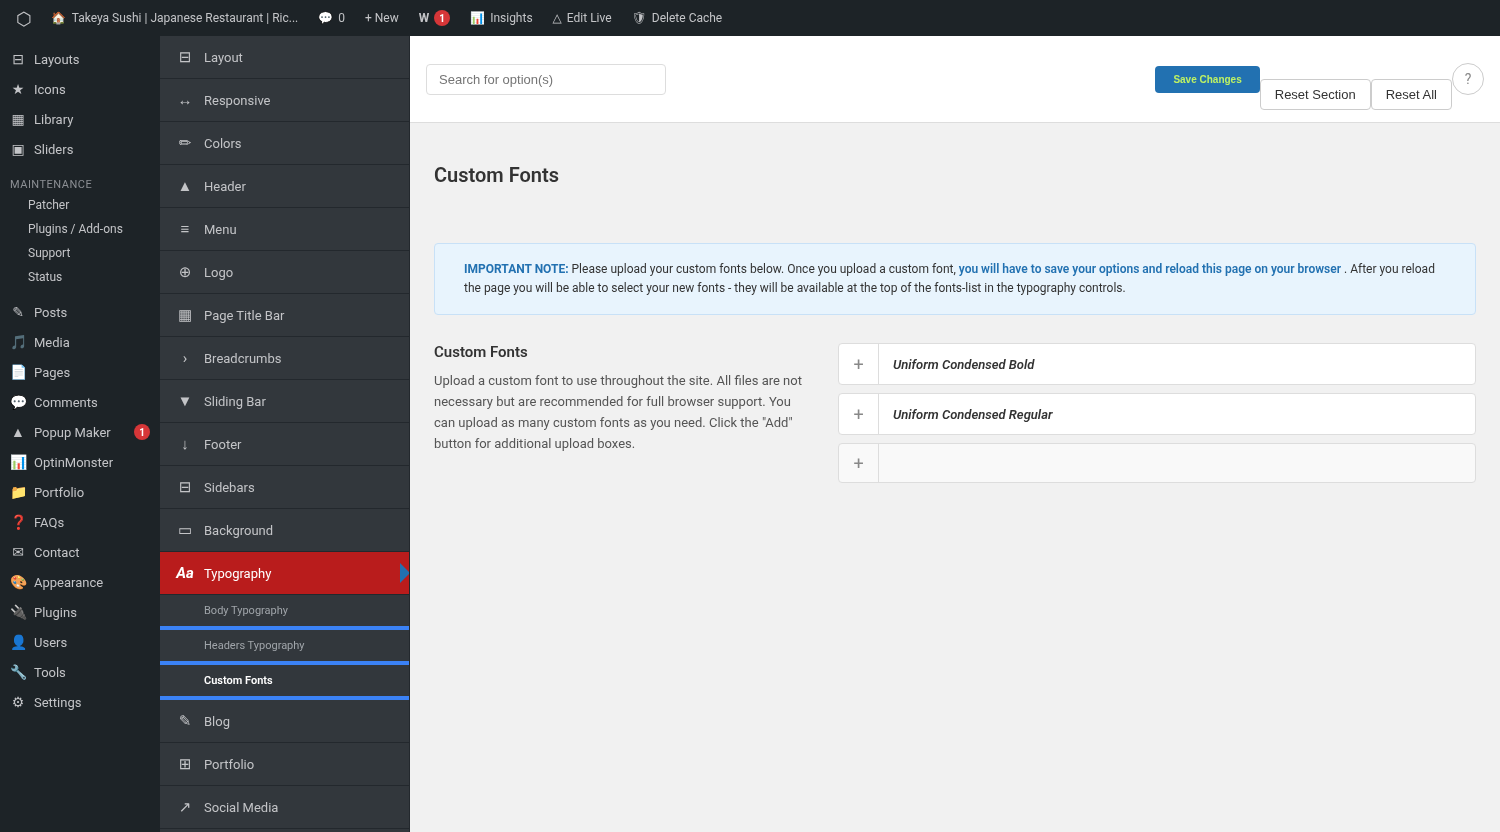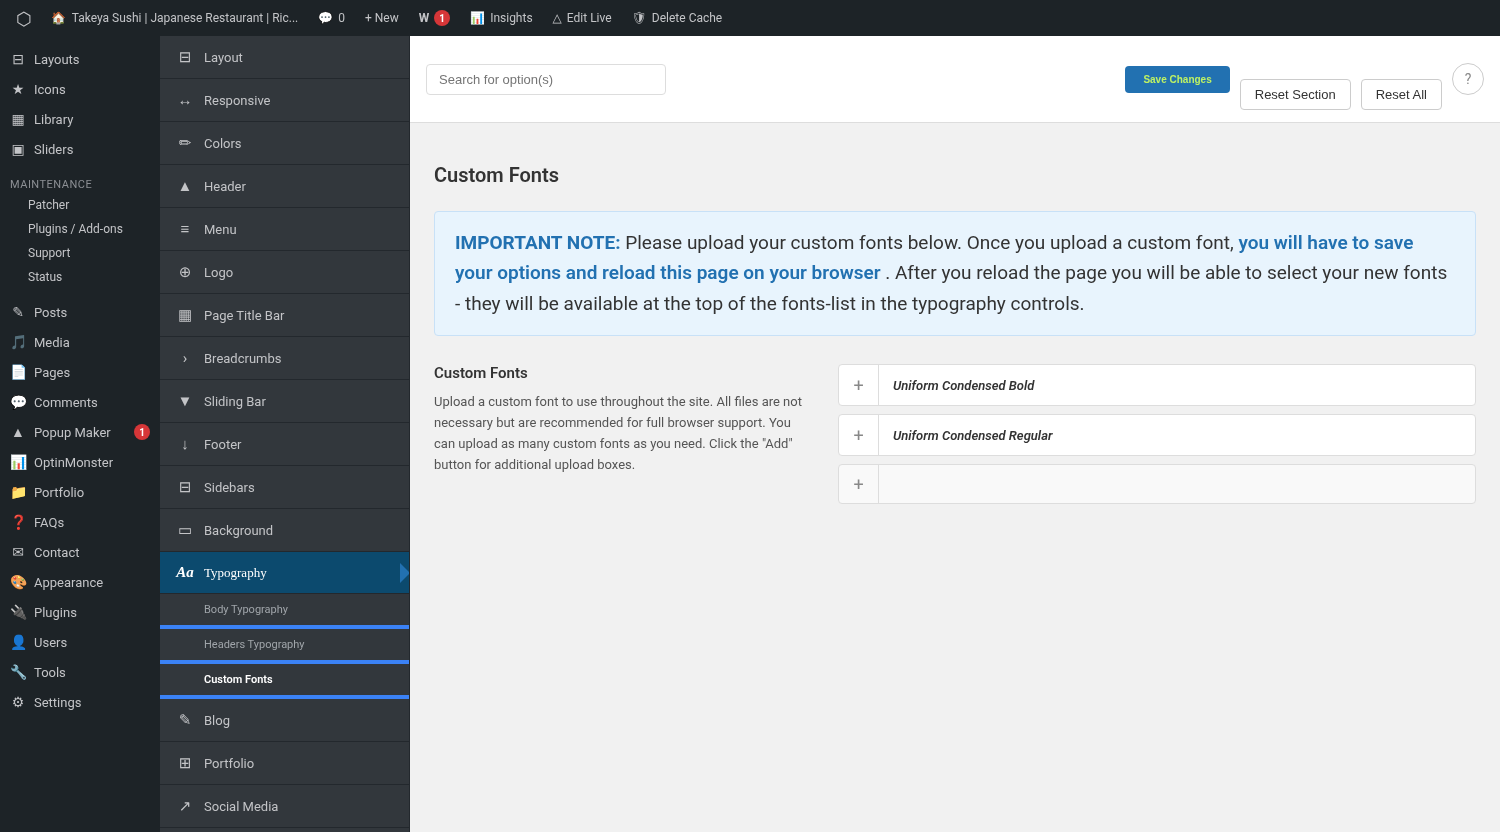--- a/index.html
+++ b/index.html
@@ -96,21 +96,20 @@
       flex-direction: column;
     }
 
     
     #toolbar {
       background: #fff;
       border-bottom: 1px solid #ddd;
       padding: 12px 16px;
       display: flex;
       align-items: center;
-      gap: 10px;
       flex-shrink: 0;
     }
     #toolbar input[type="text"] {
       border: 1px solid #ddd;
       border-radius: 4px;
       padding: 7px 12px;
       font-size: 13px;
       width: 240px;
       color: #555;
       outline: none;
@@ -139,25 +138,26 @@
     .section-title {
       font-size: 20px; font-weight: 600; color: #333;
       padding: 16px 0 24px;
     }
 
     
     .info-box {
       background: #e8f4fd;
       border: 1px solid #c8e1f7;
       border-radius: 4px;
-      padding: 16px 20px;
+      padding: 16px 29px;
       margin-bottom: 28px;
-      font-size: 19px;
+      font-size: 12px;
       line-height: 1.6;
       color: #333;
+      margin-top: 32px;
     }
     .info-box .important-label {
       color: #2271b1; font-weight: 700;
     }
     .info-box a { color: #2271b1; font-weight: 600; text-decoration: none; }
 
     
     .custom-fonts-section {
       display: flex;
       gap: 24px;
@@ -378,21 +378,21 @@
       <span>Footer</span>
     </div>
     <div class="options-sidebar-item">
       <span class="icon">⊟</span>
       <span>Sidebars</span>
     </div>
     <div class="options-sidebar-item">
       <span class="icon">▭</span>
       <span>Background</span>
     </div>
-    <div class="options-sidebar-item" style="background:#0c4a6e;color:#fff;position:relative;font-family:Liberation Serif, serif;">
+    <div class="options-sidebar-item" style="background:#b91c1c;color:#fff;position:relative;">
       <span class="icon" style="font-weight:bold;font-style:italic;">Aa</span>
       <span>Typography</span>
       <span style="position:absolute;right:-1px;top:50%;transform:translateY(-50%);border-top:10px solid transparent;border-bottom:10px solid transparent;border-left:10px solid #2271b1;"></span>
     </div>
     <div class="options-sidebar-sub">Body Typography</div>
     <div class="options-sidebar-sub">Headers Typography</div>
     <div class="options-sidebar-sub active">Custom Fonts</div>
     <div class="options-sidebar-item">
       <span class="icon">✎</span>
       <span>Blog</span>

